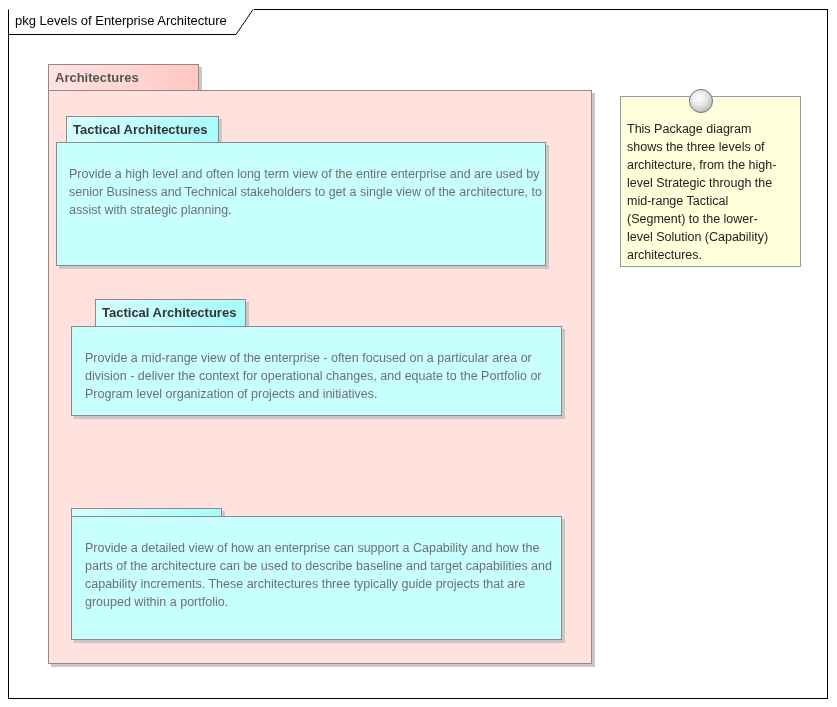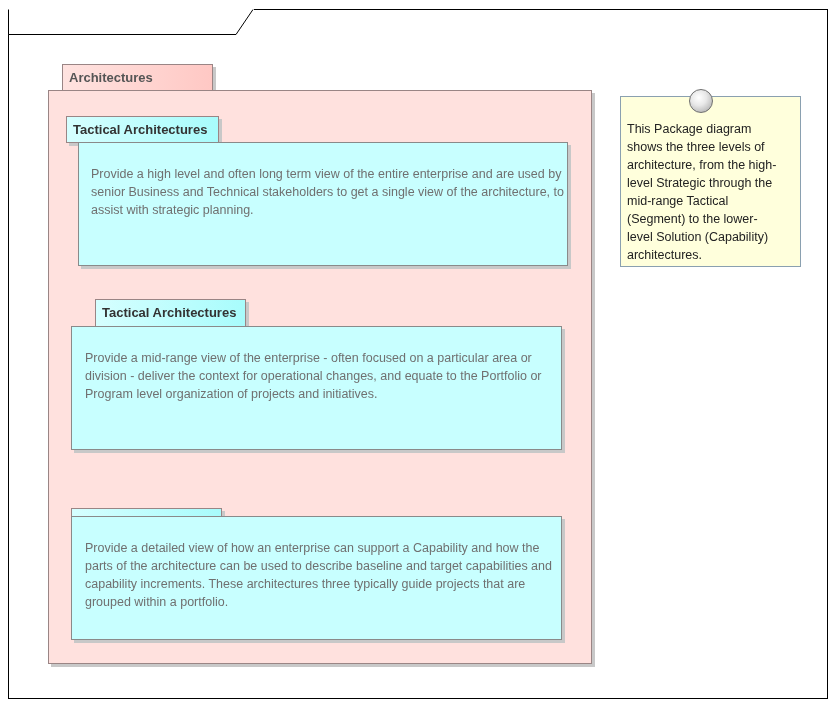--- a/index.html
+++ b/index.html
@@ -9,21 +9,21 @@
            border:1px solid #000; box-sizing:border-box; background:#fff; }
   .frame-tab { position:absolute; left:8px; top:9px; height:25px;
                background:#fff; box-sizing:border-box; }
   .frame-tab svg { position:absolute; left:0; top:0; }
   .frame-tab span { position:absolute; left:7px; top:4px; font-size:13px; color:#000;
                     white-space:nowrap; }
   .pkg-tab { position:absolute; box-sizing:border-box; border:1px solid #9a8585;
              box-shadow:3px 3px 0 #c8c8c8; font-size:13px; font-weight:bold; }
   .pkg-body { position:absolute; box-sizing:border-box; border:1px solid #9a8585;
               box-shadow:3px 3px 0 #c8c8c8; }
-  .pink-tab { background:linear-gradient(to right,#ffe3e0,#ffc8c4); color:#555;margin-left:14px; }
+  .pink-tab { background:linear-gradient(to right,#ffe3e0,#ffc8c4); color:#555; }
   .pink-body { background:#ffe1de; }
   .cyan-tab { background:linear-gradient(to right,#d6ffff,#a8fcfc); color:#333; }
   .cyan-body { background:#c8ffff; border-color:#8a8a8a; }
   .tab-label { position:absolute; left:6px; top:5px; white-space:nowrap; }
   .desc { position:absolute; font-size:12.5px; line-height:18px; color:#707070; }
   .note { position:absolute; left:620px; top:96px; width:181px; height:171px;
           background:#ffffdc; border:1px solid #8aa0b0; box-sizing:border-box; }
   .note-text { position:absolute; left:6px; top:23px; width:155px; font-size:12.5px;
                line-height:18px; color:#222; }
   .pin { position:absolute; left:689px; top:89px; width:24px; height:24px; border-radius:50%;
@@ -31,38 +31,39 @@
          border:1px solid #707070; box-sizing:border-box; }
 </style>
 </head>
 <body>
 
 <div class="frame"></div>
 <div class="frame-tab" style="width:246px;">
   <svg width="246" height="26">
     <path d="M0.5 0.5 L0.5 25.5 L228 25.5 L245 0.5" fill="#fff" stroke="#000" stroke-width="1"></path>
   </svg>
+  <span>pkg Levels of Enterprise Architecture</span>
 </div>
 
 <div class="pkg-tab pink-tab" style="left:48px; top:64px; width:151px; height:27px;">
   <span class="tab-label">Architectures</span>
 </div>
 <div class="pkg-body pink-body" style="left:48px; top:90px; width:544px; height:574px;"></div>
 
 <div class="pkg-tab cyan-tab" style="left:66px; top:116px; width:153px; height:27px;">
   <span class="tab-label">Tactical Architectures</span>
 </div>
-<div class="pkg-body cyan-body" style="left:78px; top:142px; width:490px; height:124px;">
+<div class="pkg-body cyan-body" style="left:56px; top:142px; width:490px; height:124px;">
   <div class="desc" style="left:12px; top:22px; width:476px;">Provide a high level and often long term view of the entire enterprise and are used by senior Business and Technical stakeholders to get a single view of the architecture, to assist with strategic planning.</div>
 </div>
 
 <div class="pkg-tab cyan-tab" style="left:71px; top:299px; width:151px; height:28px;margin-left:24px;">
   <span class="tab-label">Tactical Architectures</span>
 </div>
-<div class="pkg-body cyan-body" style="left:71px; top:326px; width:491px; height:124px;">
+<div class="pkg-body cyan-body" style="left:71px; top:326px; width:491px; height:90px;">
   <div class="desc" style="left:13px; top:22px; width:476px;">Provide a mid-range view of the enterprise - often focused on a particular area or division - deliver the context for operational changes, and equate to the Portfolio or Program level organization of projects and initiatives.</div>
 </div>
 
 <div class="pkg-tab cyan-tab" style="left:71px; top:508px; width:151px; height:16px;">
   <span class="tab-label">Solution Architectures</span>
 </div>
 <div class="pkg-body cyan-body" style="left:71px; top:516px; width:491px; height:124px;">
   <div class="desc" style="left:13px; top:22px; width:476px;">Provide a detailed view of how an enterprise can support a Capability and how the parts of the architecture can be used to describe baseline and target capabilities and capability increments. These architectures three typically guide projects that are grouped within a portfolio.</div>
 </div>
 

